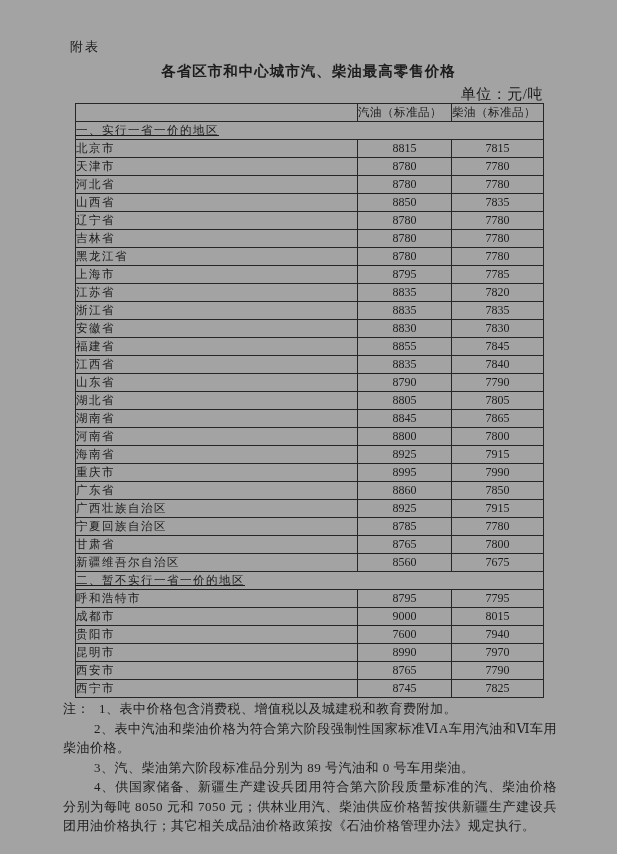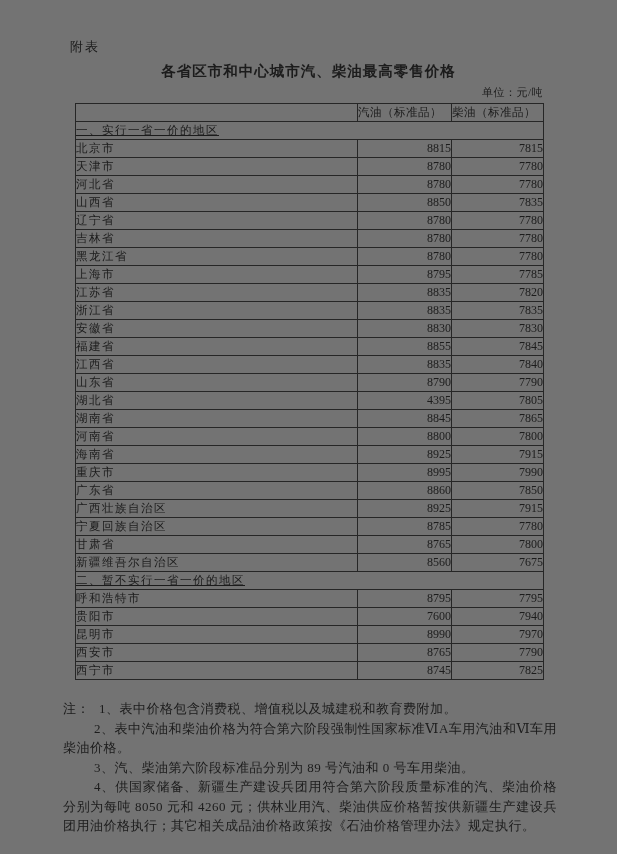--- a/index.html
+++ b/index.html
@@ -1,21 +1,21 @@
 <!DOCTYPE html>
 <html><head>
 <meta charset="utf-8">
 <style>
   html, body { margin: 0; padding: 0; background: #e8e8e8; }
   .page {
     position: relative;
     width: 617px;
     height: 854px;
     margin: 0 auto;
-    background: #737373;
+    background: #a3a3a3;
     font-family: "Liberation Serif", "DejaVu Serif", serif;
     color: #1c1c1c;
     overflow: hidden;
   }
   .appendix-label {
     position: absolute;
     left: 70px;
     top: 38px;
     font-size: 13px;
     letter-spacing: 2px;
@@ -27,21 +27,21 @@
     top: 62px;
     text-align: center;
     font-weight: bold;
     font-size: 14.5px;
     letter-spacing: 1px;
   }
   .unit-label {
     position: absolute;
     right: 74px;
     top: 85px;
-    font-size: 11px;
+    font-size: 15px;
     letter-spacing: 0.5px;
   }
   table.price-table {
     position: absolute;
     left: 75px;
     top: 103px;
     width: 468px;
     border-collapse: collapse;
     table-layout: fixed;
     font-size: 11.5px;
@@ -64,21 +64,21 @@
     padding-left: 35px;
     letter-spacing: 1.5px;
   }
   .section-cell {
     text-align: left;
     padding-left: 4px;
     letter-spacing: 1.5px;
     text-decoration: underline;
   }
   .num-cell {
-    text-align: right;
+    text-align: center;
     font-size: 12px;
   }
   .notes {
     position: absolute;
     left: 63px;
     top: 699px;
     width: 494px;
     font-size: 13px;
     line-height: 19.5px;
     text-align: justify;
@@ -181,21 +181,21 @@
           <td class="num-cell">8835</td>
           <td class="num-cell">7840</td>
         </tr>
         <tr>
           <td class="region-cell">山东省</td>
           <td class="num-cell">8790</td>
           <td class="num-cell">7790</td>
         </tr>
         <tr>
           <td class="region-cell">湖北省</td>
-          <td class="num-cell">4395</td>
+          <td class="num-cell">8805</td>
           <td class="num-cell">7805</td>
         </tr>
         <tr>
           <td class="region-cell">湖南省</td>
           <td class="num-cell">8845</td>
           <td class="num-cell">7865</td>
         </tr>
         <tr>
           <td class="region-cell">河南省</td>
           <td class="num-cell">8800</td>
@@ -236,20 +236,25 @@
           <td class="num-cell">8560</td>
           <td class="num-cell">7675</td>
         </tr>
         <tr>
           <td colspan="3" class="section-cell">二、暂不实行一省一价的地区</td>
         </tr>
         <tr>
           <td class="region-cell">呼和浩特市</td>
           <td class="num-cell">8795</td>
           <td class="num-cell">7795</td>
+        </tr>
+        <tr>
+          <td class="region-cell">成都市</td>
+          <td class="num-cell">9000</td>
+          <td class="num-cell">8015</td>
         </tr>
         <tr>
           <td class="region-cell">贵阳市</td>
           <td class="num-cell">7600</td>
           <td class="num-cell">7940</td>
         </tr>
         <tr>
           <td class="region-cell">昆明市</td>
           <td class="num-cell">8990</td>
           <td class="num-cell">7970</td>
@@ -266,16 +271,16 @@
         </tr>
       </tbody>
   </table>
 
   <div class="notes">
     <p class="note-para first">
       <span class="notes-label">注：</span><span>1、表中价格包含消费税、增值税以及城建税和教育费附加。</span>
     </p>
     <p class="note-para">2、表中汽油和柴油价格为符合第六阶段强制性国家标准ⅥA车用汽油和Ⅵ车用柴油价格。</p>
     <p class="note-para">3、汽、柴油第六阶段标准品分别为 89 号汽油和 0 号车用柴油。</p>
-    <p class="note-para">4、供国家储备、新疆生产建设兵团用符合第六阶段质量标准的汽、柴油价格分别为每吨 8050 元和 4260 元；供林业用汽、柴油供应价格暂按供新疆生产建设兵团用油价格执行；其它相关成品油价格政策按《石油价格管理办法》规定执行。</p>
+    <p class="note-para">4、供国家储备、新疆生产建设兵团用符合第六阶段质量标准的汽、柴油价格分别为每吨 8050 元和 7050 元；供林业用汽、柴油供应价格暂按供新疆生产建设兵团用油价格执行；其它相关成品油价格政策按《石油价格管理办法》规定执行。</p>
   </div>
 
 </div>
 
 </body></html>

